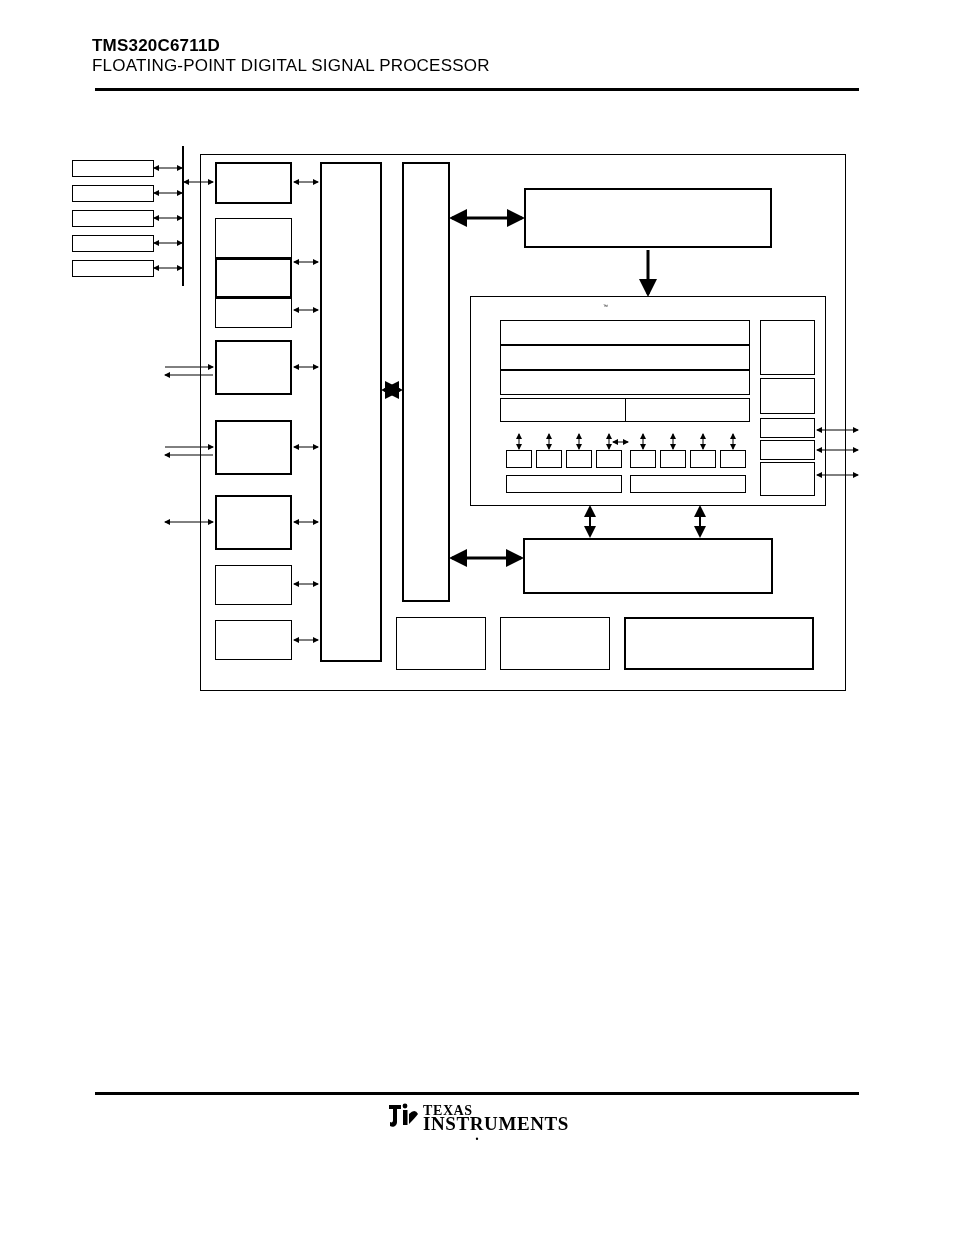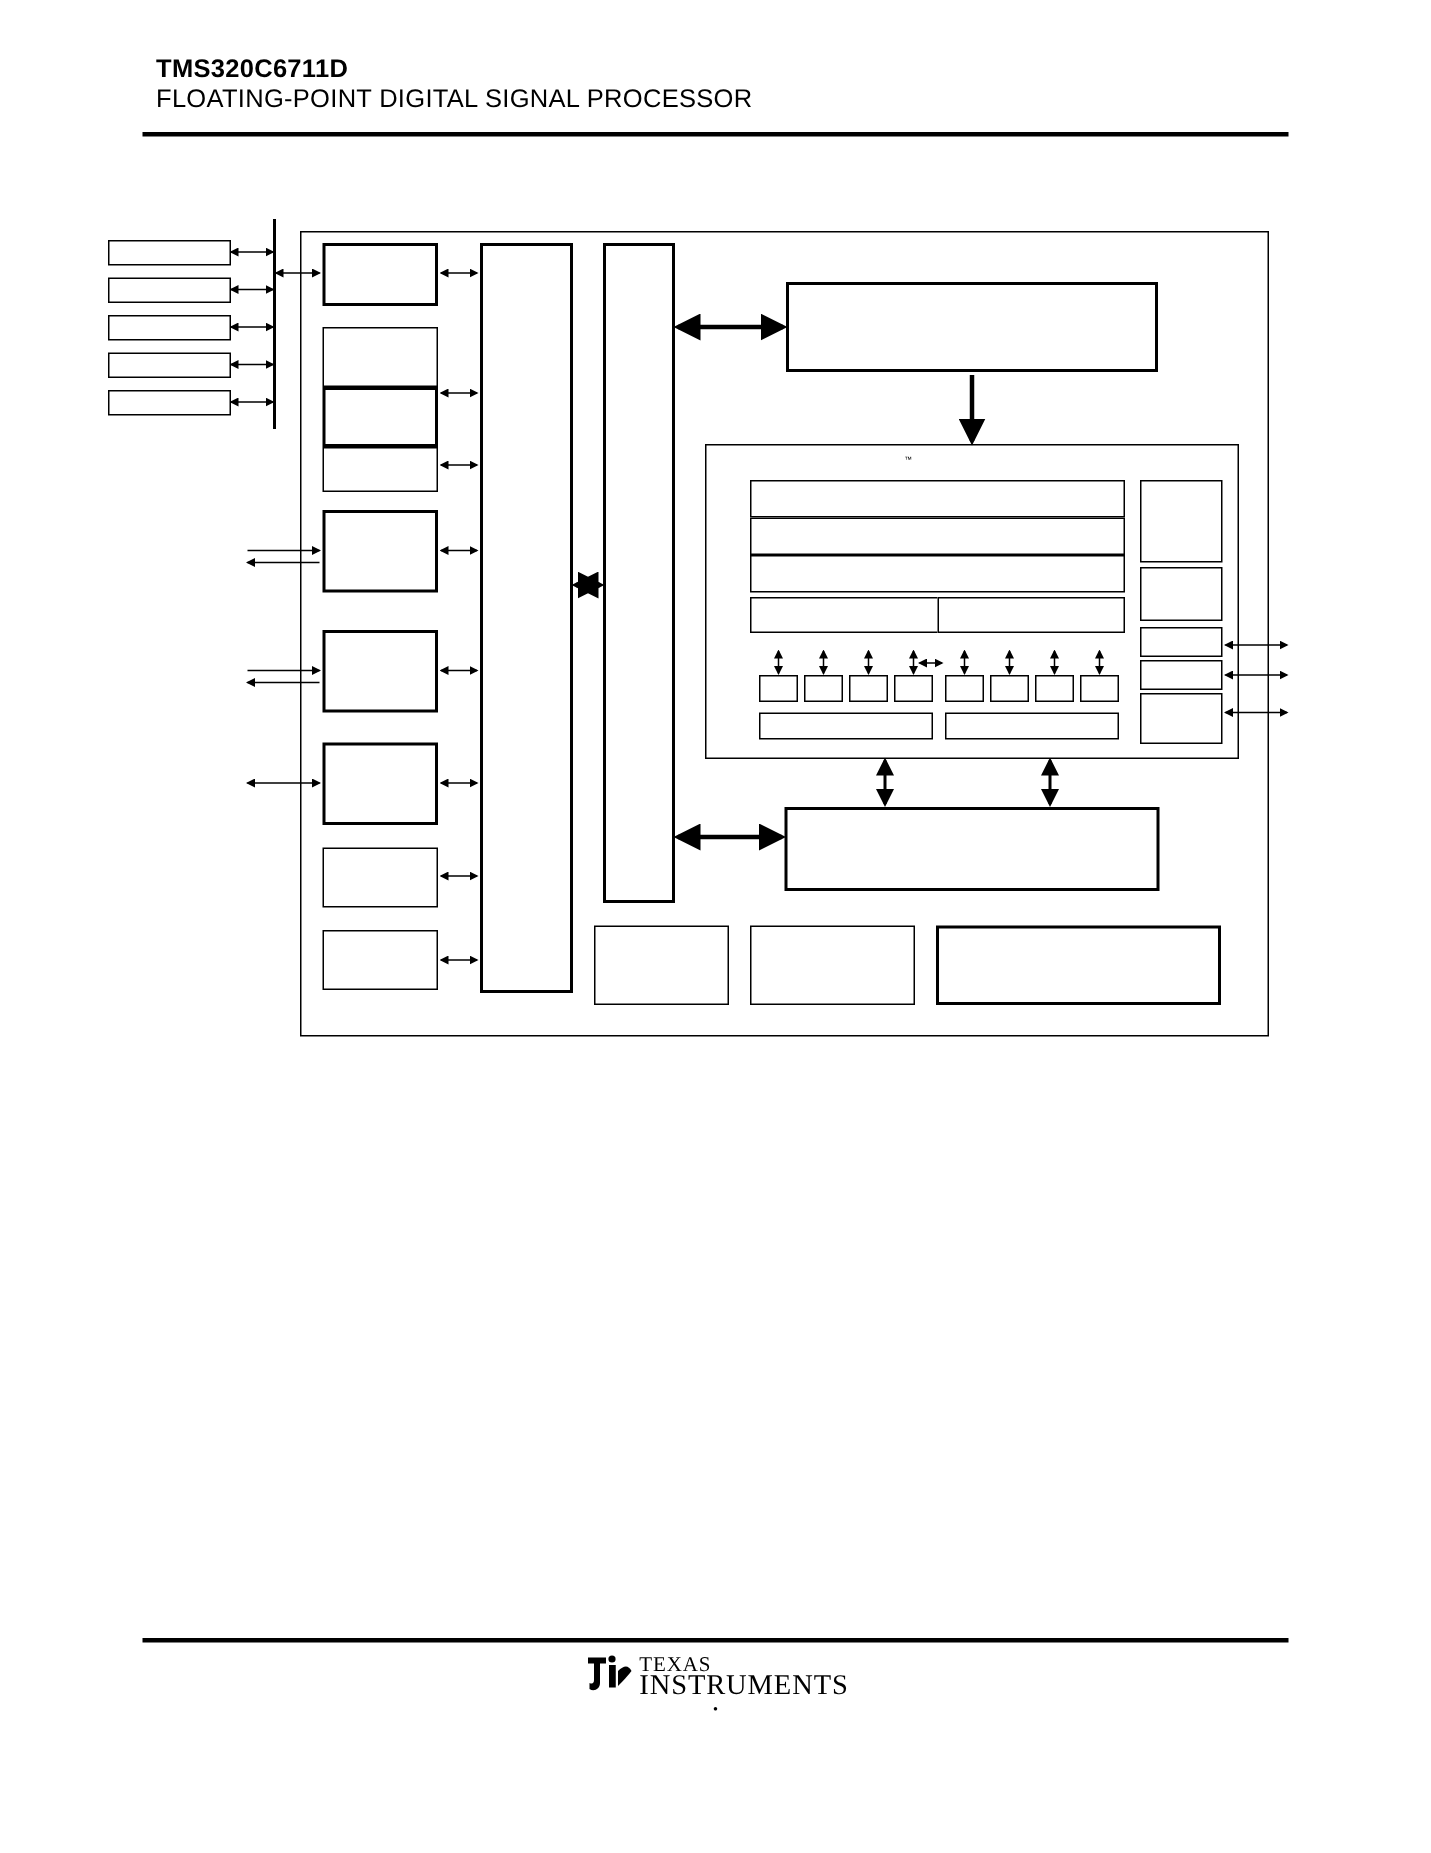--- a/index.html
+++ b/index.html
@@ -1,18 +1,18 @@
 <!DOCTYPE html>
 <html><head>
   <meta charset="utf-8">
   <style>
     * { box-sizing: border-box; margin: 0; padding: 0; }
     body { width: 954px; height: 1235px; font-family: Arial, Helvetica, sans-serif; font-size: 8px; background: #fff; position: relative; }
     .page { width: 954px; height: 1235px; position: relative; padding: 0; }
-    .hdr { position: absolute; top: 36px; left: 104px; }
+    .hdr { position: absolute; top: 36px; left: 92px; }
     .hdr-line1 { font-size: 17px; font-weight: 800; letter-spacing: 0.2px; }
     .hdr-line2 { font-size: 17px; font-weight: 400; letter-spacing: 0.2px; }
     .hr-thick { position: absolute; left: 95px; right: 95px; height: 3px; background: #000; top: 88px; }
     .hr-bottom { position: absolute; left: 95px; right: 95px; height: 3px; background: #000; top: 1092px; }
     .canvas { position: absolute; inset: 0; }
     .box { position: absolute; border: 1px solid #000; font-size: 7.3px; text-align: center; display: flex; flex-direction: column; align-items: center; justify-content: center; line-height: 1.15; background: #fff; }
     .thick { border-width: 2px; }
     .label { position: absolute; font-size: 7.3px; }
     .linebox { position: absolute; background: #000; }
     svg.arrows { position: absolute; top: 0; left: 0; }
@@ -166,21 +166,21 @@
   <div class="hr-bottom"></div>
 
   <div class="foot">
     <div class="ti-logo">
       <svg width="34" height="30" viewBox="0 0 34 30">
         <path d="M4 3 H16 V7 H12 V20 C12 24 8 26 5 24 V20 C7 21 8 20 8 18 V7 H4 Z" fill="#000"></path>
         <circle cx="20" cy="4" r="2.4" fill="#000"></circle>
         <rect x="18" y="8" width="4.5" height="15" fill="#000"></rect>
         <path d="M24 12 Q30 6 33 12 Q30 16 24 22 Z" fill="#000"></path>
       </svg>
-      <div style="line-height:0.78;">
+      <div style="line-height:0.78;font-weight:bold;">
         <div style="font-family:'Times New Roman',serif; font-size:19px; letter-spacing:0.6px;"><span style="font-size:14px;">TEXAS</span></div>
         <div style="font-family:'Times New Roman',serif; font-size:19px; letter-spacing:0.6px;">INSTRUMENTS</div>
       </div>
     </div>
     <div class="foot-line">&nbsp;•&nbsp;</div>
   </div>
 
 </div>
 
 </body></html>

